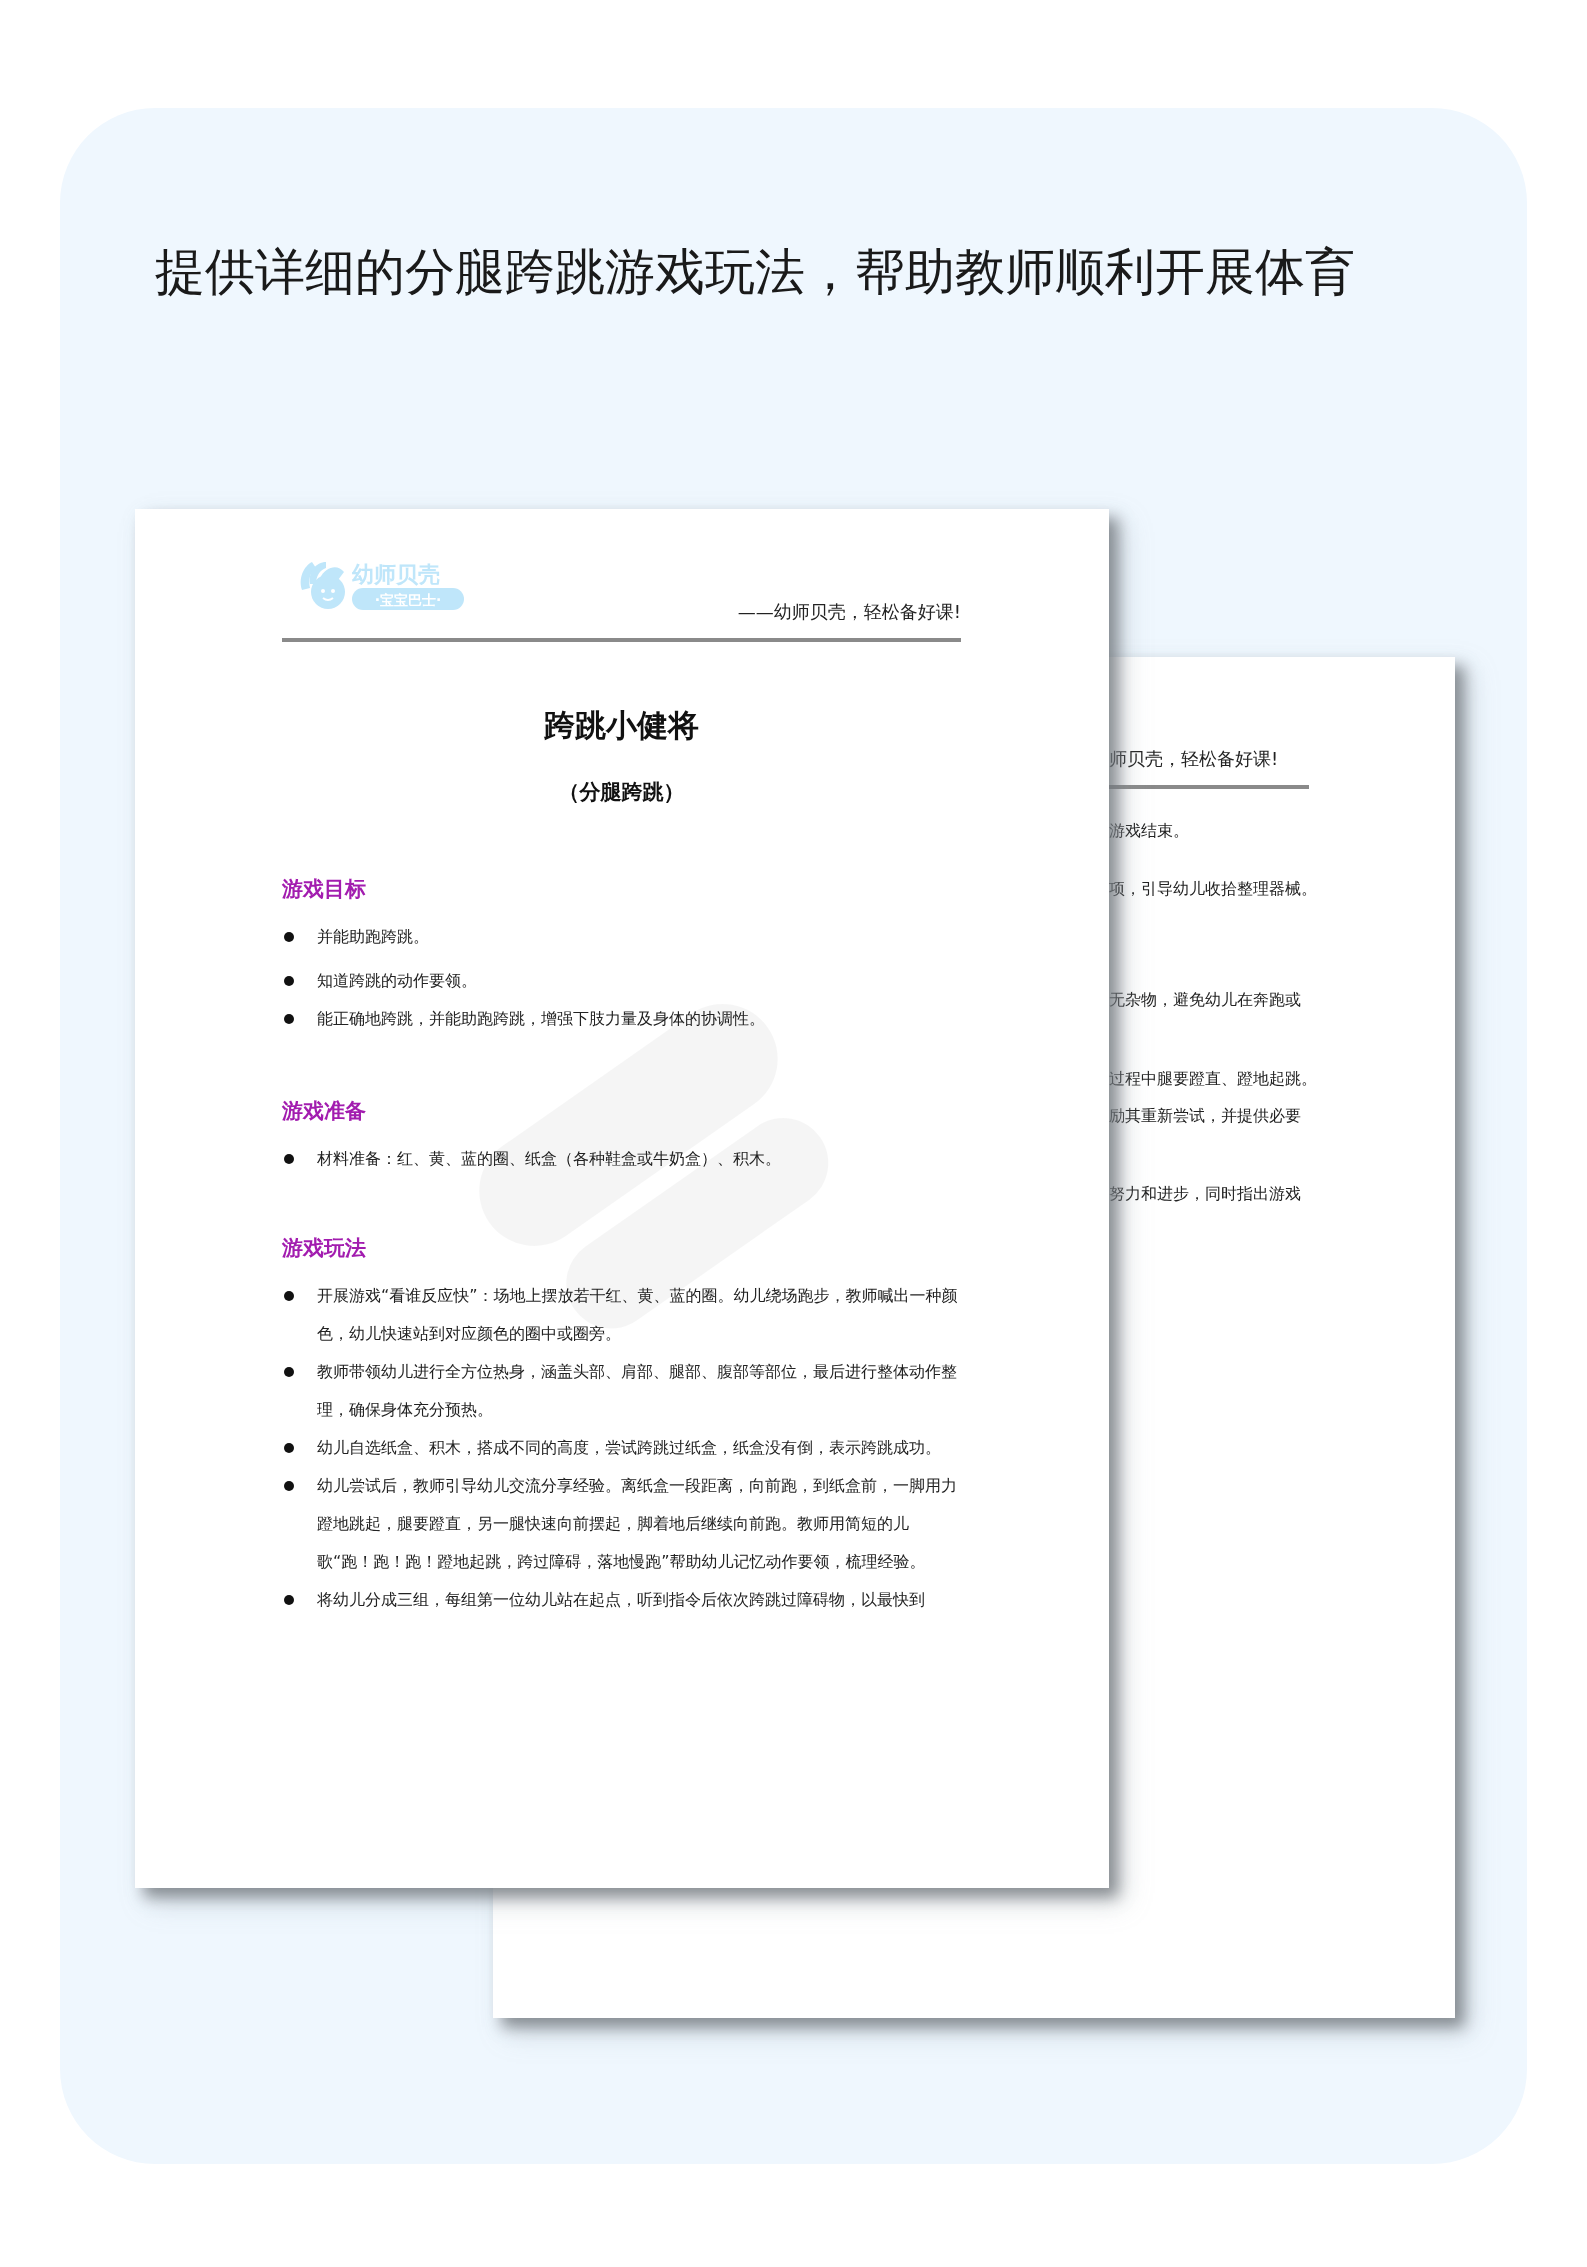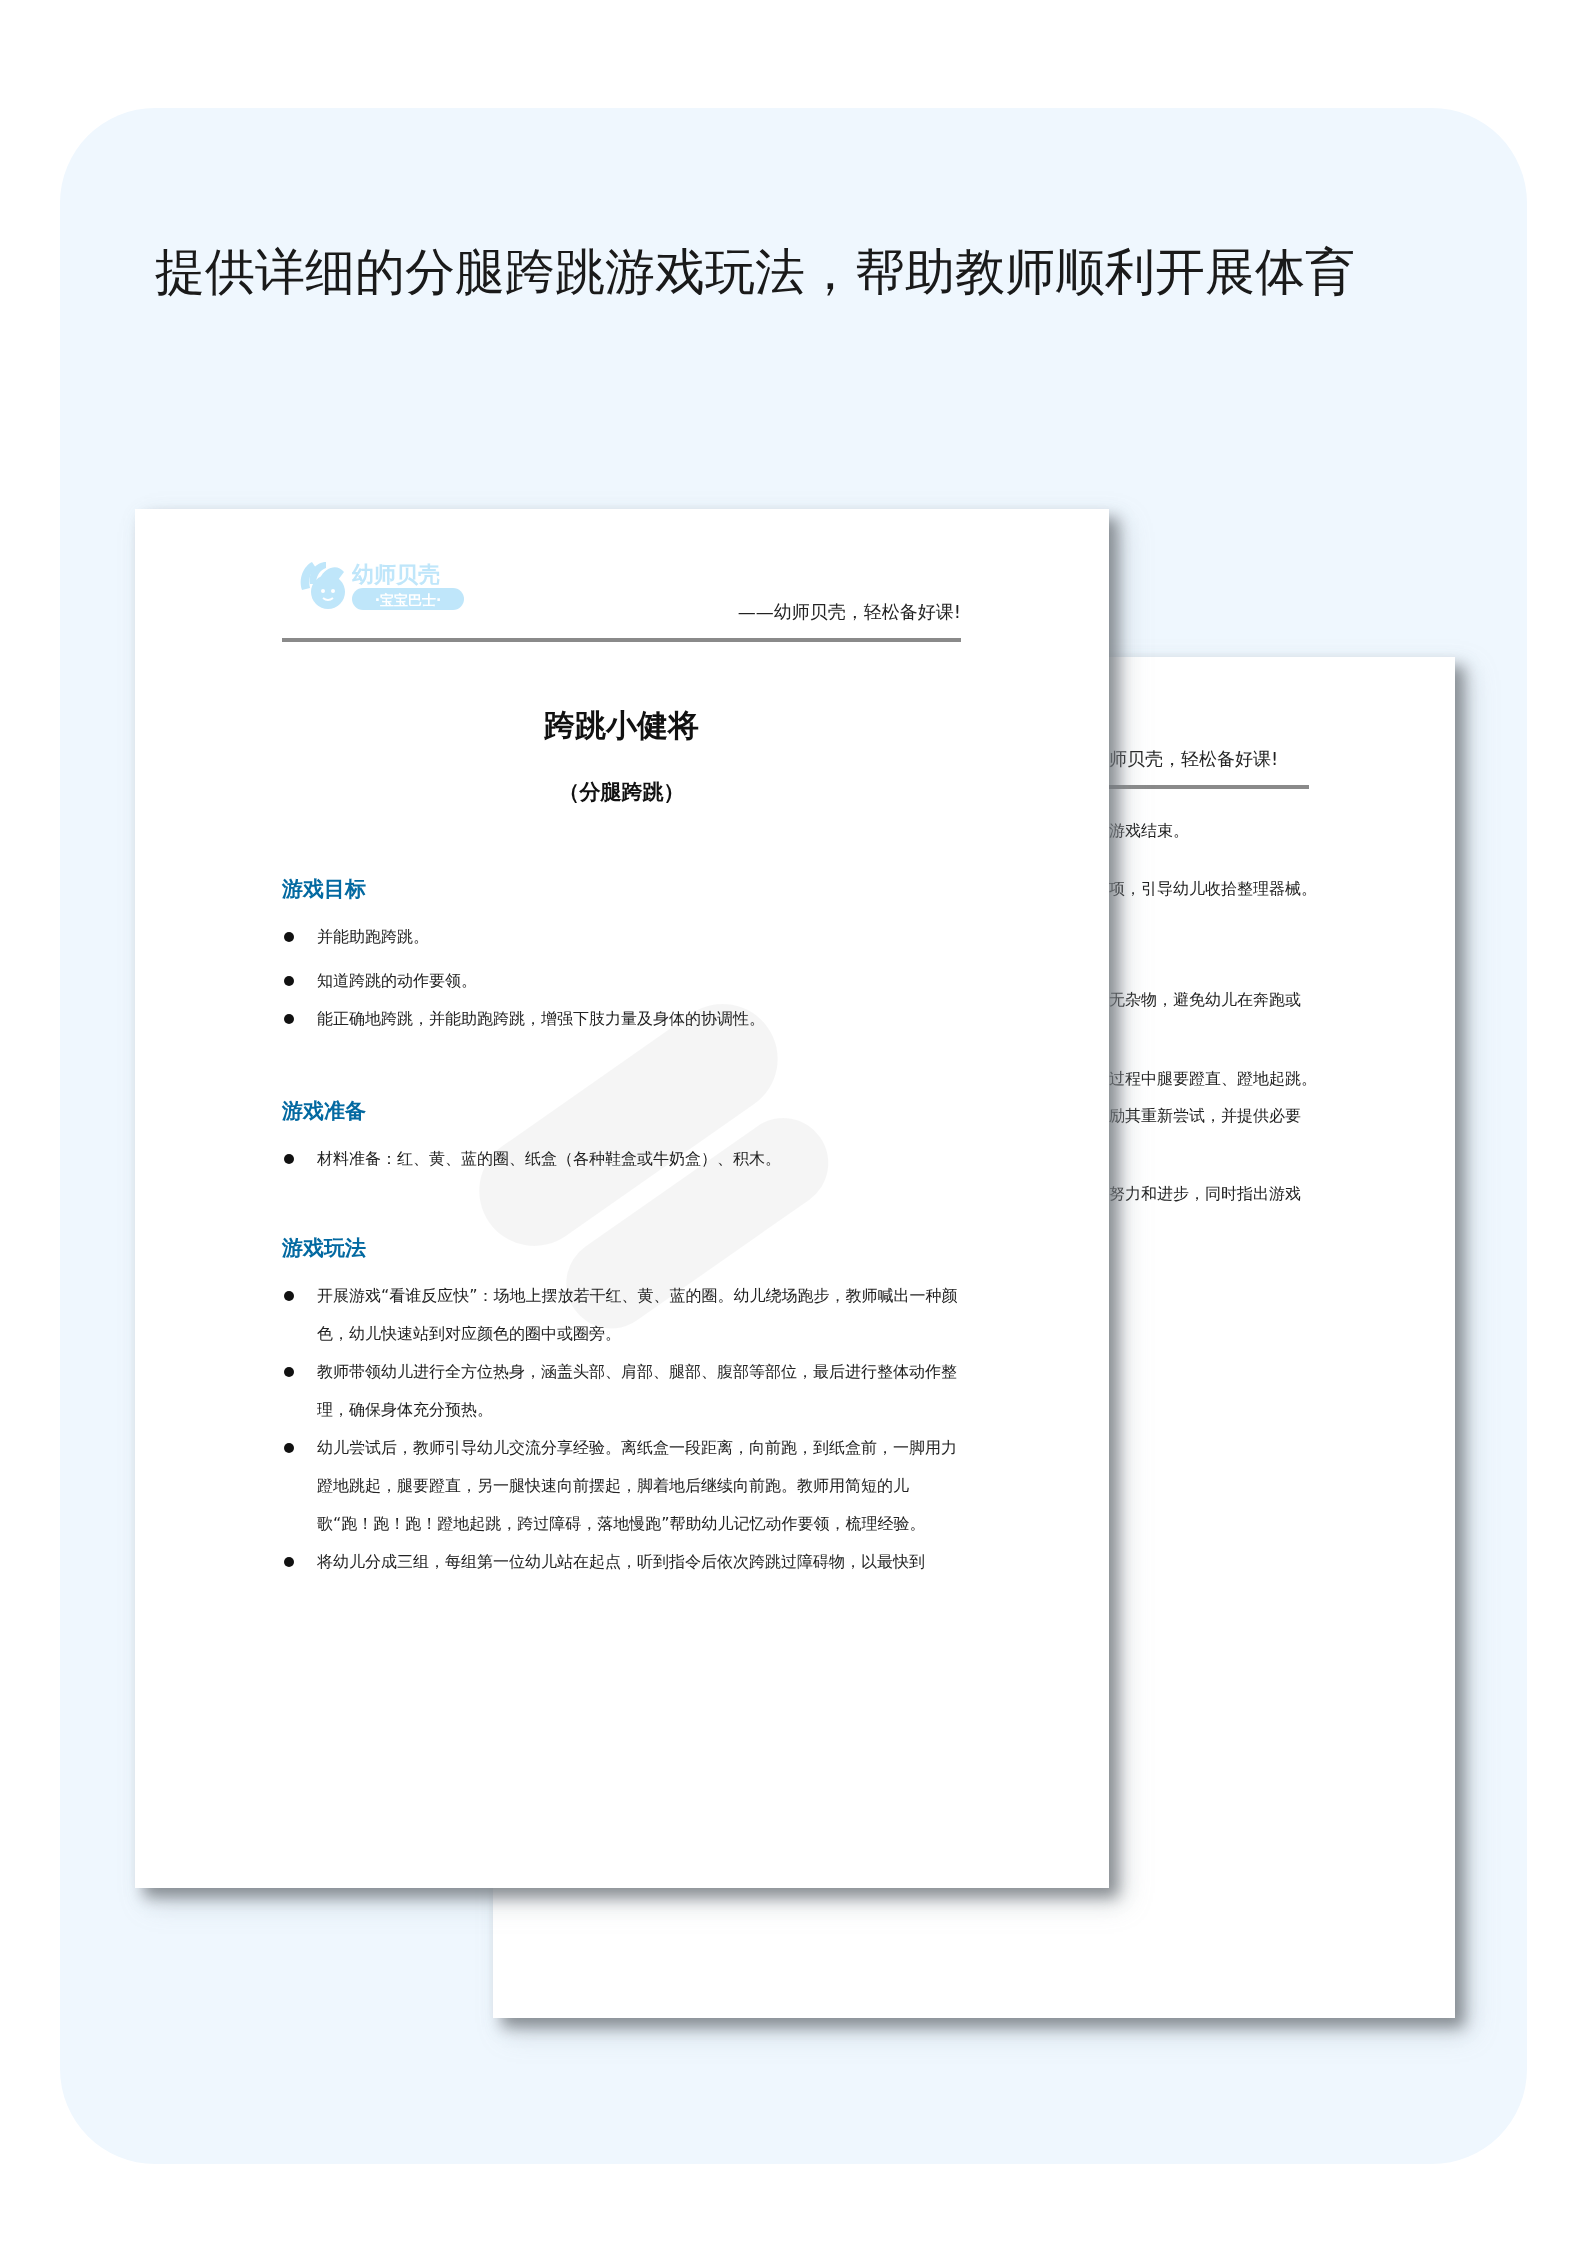--- a/index.html
+++ b/index.html
@@ -40,21 +40,21 @@
 
     .doc-title {
       position: absolute; left: 282px; width: 679px; top: 700px;
       text-align: center; font-size: 31px; font-weight: bold; line-height: 50px; color: #111;
     }
     .doc-subtitle {
       position: absolute; left: 282px; width: 679px; top: 775px;
       text-align: center; font-size: 21px; font-weight: bold; line-height: 34px; color: #111;
     }
     .section-head {
-      position: absolute; left: 282px; font-size: 21px; font-weight: bold; line-height: 32px; color: #0369a1;
+      position: absolute; left: 282px; font-size: 21px; font-weight: bold; line-height: 32px; color: #a21caf;
     }
     .ul {
       position: absolute; left: 282px; width: 682px; list-style: none;
     }
     .li {
       position: relative; padding-left: 35px; font-size: 16px; line-height: 38px; color: #222;
     }
     .li .dot {
       position: absolute; left: 2px; top: 14px; width: 10px; height: 10px; border-radius: 50%; background: #111;
     }
@@ -133,15 +133,16 @@
 
 <div class="section-head" style="top:1095px;">游戏准备</div>
 <ul class="ul" style="top:1140px;">
   <li class="li"><span class="dot"></span><span>材料准备：红、黄、蓝的圈、纸盒（各种鞋盒或牛奶盒）、积木。</span></li>
 </ul>
 
 <div class="section-head" style="top:1232px;">游戏玩法</div>
 <ul class="ul" style="top:1277px;">
   <li class="li"><span class="dot"></span><span>开展游戏“看谁反应快”：场地上摆放若干红、黄、蓝的圈。幼儿绕场跑步，教师喊出一种颜色，幼儿快速站到对应颜色的圈中或圈旁。</span></li>
   <li class="li"><span class="dot"></span><span>教师带领幼儿进行全方位热身，涵盖头部、肩部、腿部、腹部等部位，最后进行整体动作整理，确保身体充分预热。</span></li>
+  <li class="li"><span class="dot"></span><span>幼儿自选纸盒、积木，搭成不同的高度，尝试跨跳过纸盒，纸盒没有倒，表示跨跳成功。</span></li>
   <li class="li"><span class="dot"></span><span>幼儿尝试后，教师引导幼儿交流分享经验。离纸盒一段距离，向前跑，到纸盒前，一脚用力蹬地跳起，腿要蹬直，另一腿快速向前摆起，脚着地后继续向前跑。教师用简短的儿歌“跑！跑！跑！蹬地起跳，跨过障碍，落地慢跑”帮助幼儿记忆动作要领，梳理经验。</span></li>
   <li class="li"><span class="dot"></span><span>将幼儿分成三组，每组第一位幼儿站在起点，听到指令后依次跨跳过障碍物，以最快到</span></li>
 </ul>
 
 </body></html>

